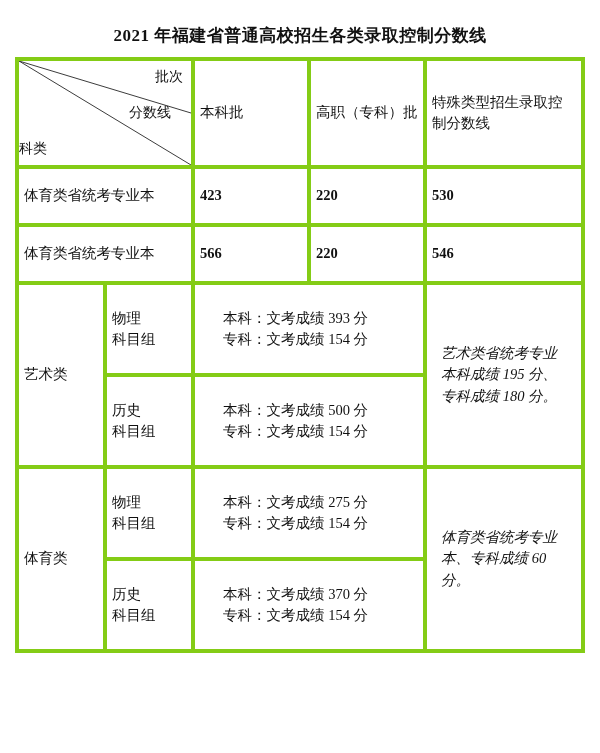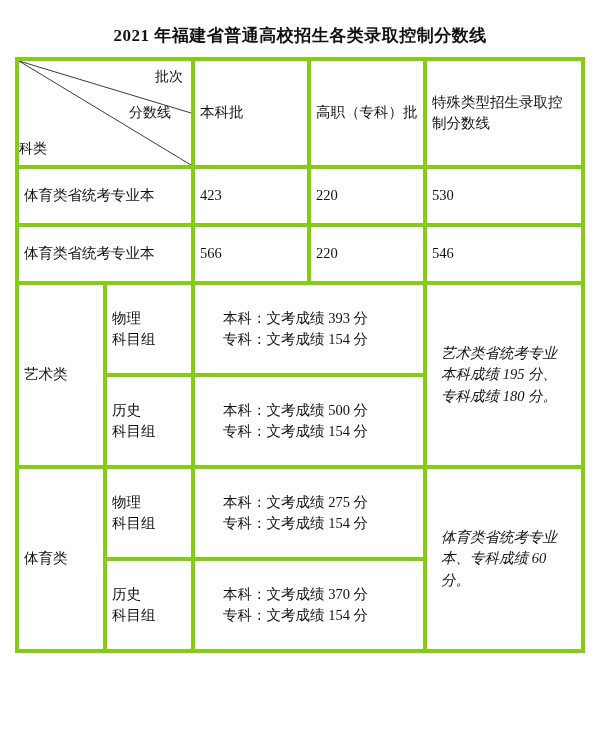--- a/index.html
+++ b/index.html
@@ -69,21 +69,21 @@
   }
   .corner-cell .lbl-pici { right: 8px; top: 6px; }
   .corner-cell .lbl-fsx  { right: 20px; top: 42px; }
   .corner-cell .lbl-kelei{ left: 0; bottom: 6px; }
 
   .hdr-text {
     font-size: 15px;
   }
   .num-cell {
     font-size: 17px;
-    font-weight: normal;
+    font-weight: bold;
   }
   .row-label {
     font-size: 14.5px;
   }
   .tall-label {
     font-size: 14.5px;
   }
   .detail-cell {
     text-align: left;
     padding-left: 28px !important;

